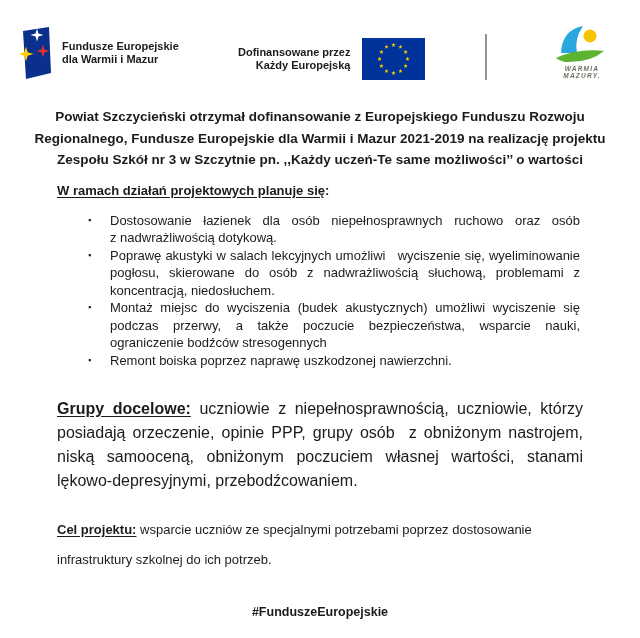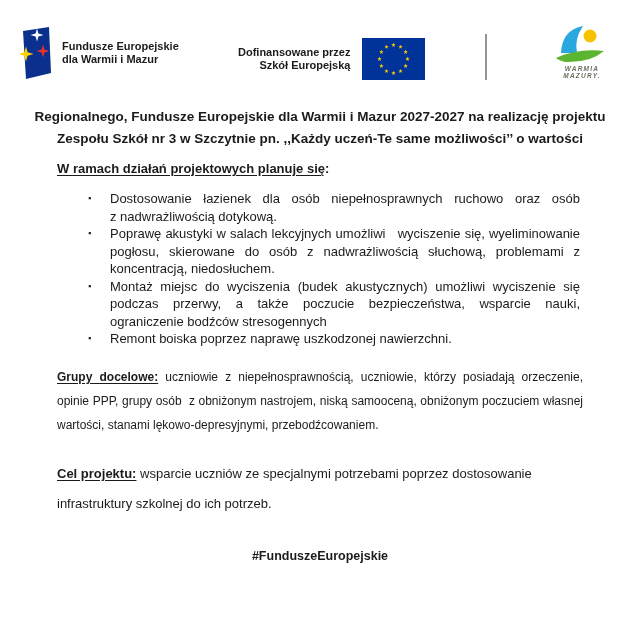--- a/index.html
+++ b/index.html
@@ -21,21 +21,21 @@
   
   .intro{margin:26px auto 0;width:600px;text-align:center;font-weight:700;font-size:13.5px;line-height:21.5px;}
   
   .section-heading{margin:12px 0 0 57px;font-size:13px;font-weight:700;}
   .section-heading .u{text-decoration:underline;text-underline-offset:2px;}
   .bullet-list{margin:14px 0 0 88px;width:492px;list-style:none;padding:0;}
   .bullet-item{display:flex;font-size:13px;line-height:17.5px;}
   .bullet-marker{width:22px;flex:0 0 22px;font-size:9px;line-height:17.5px;}
   .bullet-body{flex:1;text-align:justify;}
   
-  .groups-par{margin:17px 0 0 57px;width:526px;font-size:12px;line-height:24px;text-align:justify;}
+  .groups-par{margin:28px 0 0 57px;width:526px;font-size:16px;line-height:24px;text-align:justify;}
   .goal-par{margin:22px 0 0 57px;width:520px;font-size:13px;line-height:30px;}
   .lead{font-weight:700;text-decoration:underline;text-underline-offset:2px;}
   
   .hashtag{margin-top:30px;text-align:center;font-weight:700;font-size:12.5px;}
   svg{display:block;}
 </style>
 </head>
 <body>
 
 <div class="page">
@@ -52,21 +52,21 @@
       <div class="logo-text fe-text">
         <div>Fundusze Europejskie</div>
         <div>dla Warmii i Mazur</div>
       </div>
     </div>
 
 
     <div class="logo-group">
       <div class="logo-text right eu-text">
         <div>Dofinansowane przez</div>
-        <div>Szkół Europejską</div>
+        <div>Każdy Europejską</div>
       </div>
       <svg width="63" height="42" viewBox="0 0 90 60">
         <defs>
           <polygon id="eustar" points="0,-1 0.2245,-0.309 0.9511,-0.309 0.3633,0.118 0.5878,0.809 0,0.382 -0.5878,0.809 -0.3633,0.118 -0.9511,-0.309 -0.2245,-0.309"></polygon>
         </defs>
         <rect width="90" height="60" style="fill:var(--eu-blue,#003399)"></rect>
         <g style="fill:var(--eu-star,#ffcc00)">
           <use href="#eustar" transform="translate(45,10) scale(3.4)"></use>
           <use href="#eustar" transform="translate(55,12.68) scale(3.4)"></use>
           <use href="#eustar" transform="translate(62.32,20) scale(3.4)"></use>
@@ -89,21 +89,22 @@
       <path d="M15,31 Q16,8 37,4 Q28,17 31,31 Z" style="fill:var(--wm-blue,#29a8e0)"></path>
       <circle cx="44" cy="14" r="6.5" style="fill:var(--wm-sun,#f5c300)"></circle>
       <path d="M10,36 Q32,26 58,29 Q44,41 19,40 Q12,38 10,36 Z" style="fill:var(--wm-green,#5cb531)"></path>
       <text x="36" y="49" text-anchor="middle" font-size="6.5" font-style="italic" letter-spacing="1.2" style="fill:var(--wm-text,#6e6e5e)" font-weight="700">WARMIA</text>
       <text x="36" y="56" text-anchor="middle" font-size="6.5" font-style="italic" letter-spacing="1.2" style="fill:var(--wm-text,#6e6e5e)" font-weight="700">MAZURY.</text>
     </svg>
 
   </header>
 
   <div class="intro">
-    <div>Regionalnego, Fundusze Europejskie dla Warmii i Mazur 2027-2027 na realizację projektu</div>
+    <div>Powiat Szczycieński otrzymał dofinansowanie z Europejskiego Funduszu Rozwoju</div>
+    <div>Regionalnego, Fundusze Europejskie dla Warmii i Mazur 2021-2019 na realizację projektu</div>
     <div>Zespołu Szkół nr 3 w Szczytnie pn. ,,Każdy uczeń-Te same możliwości’’ o wartości</div>
   </div>
 
   <div class="section-heading">
     <span class="u">W ramach działań projektowych planuje się</span><span>:</span>
   </div>
 
   <ul class="bullet-list">
     <li class="bullet-item">
       <span class="bullet-marker">▪</span>

